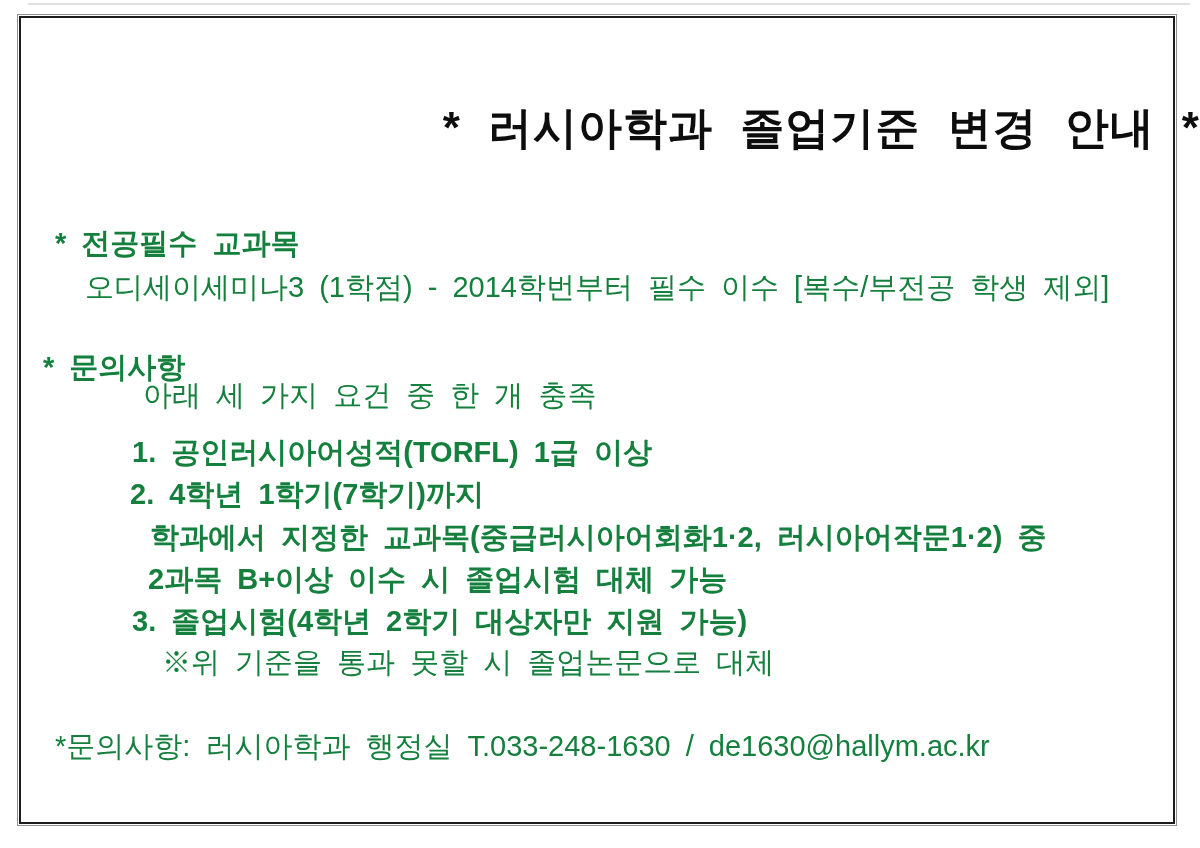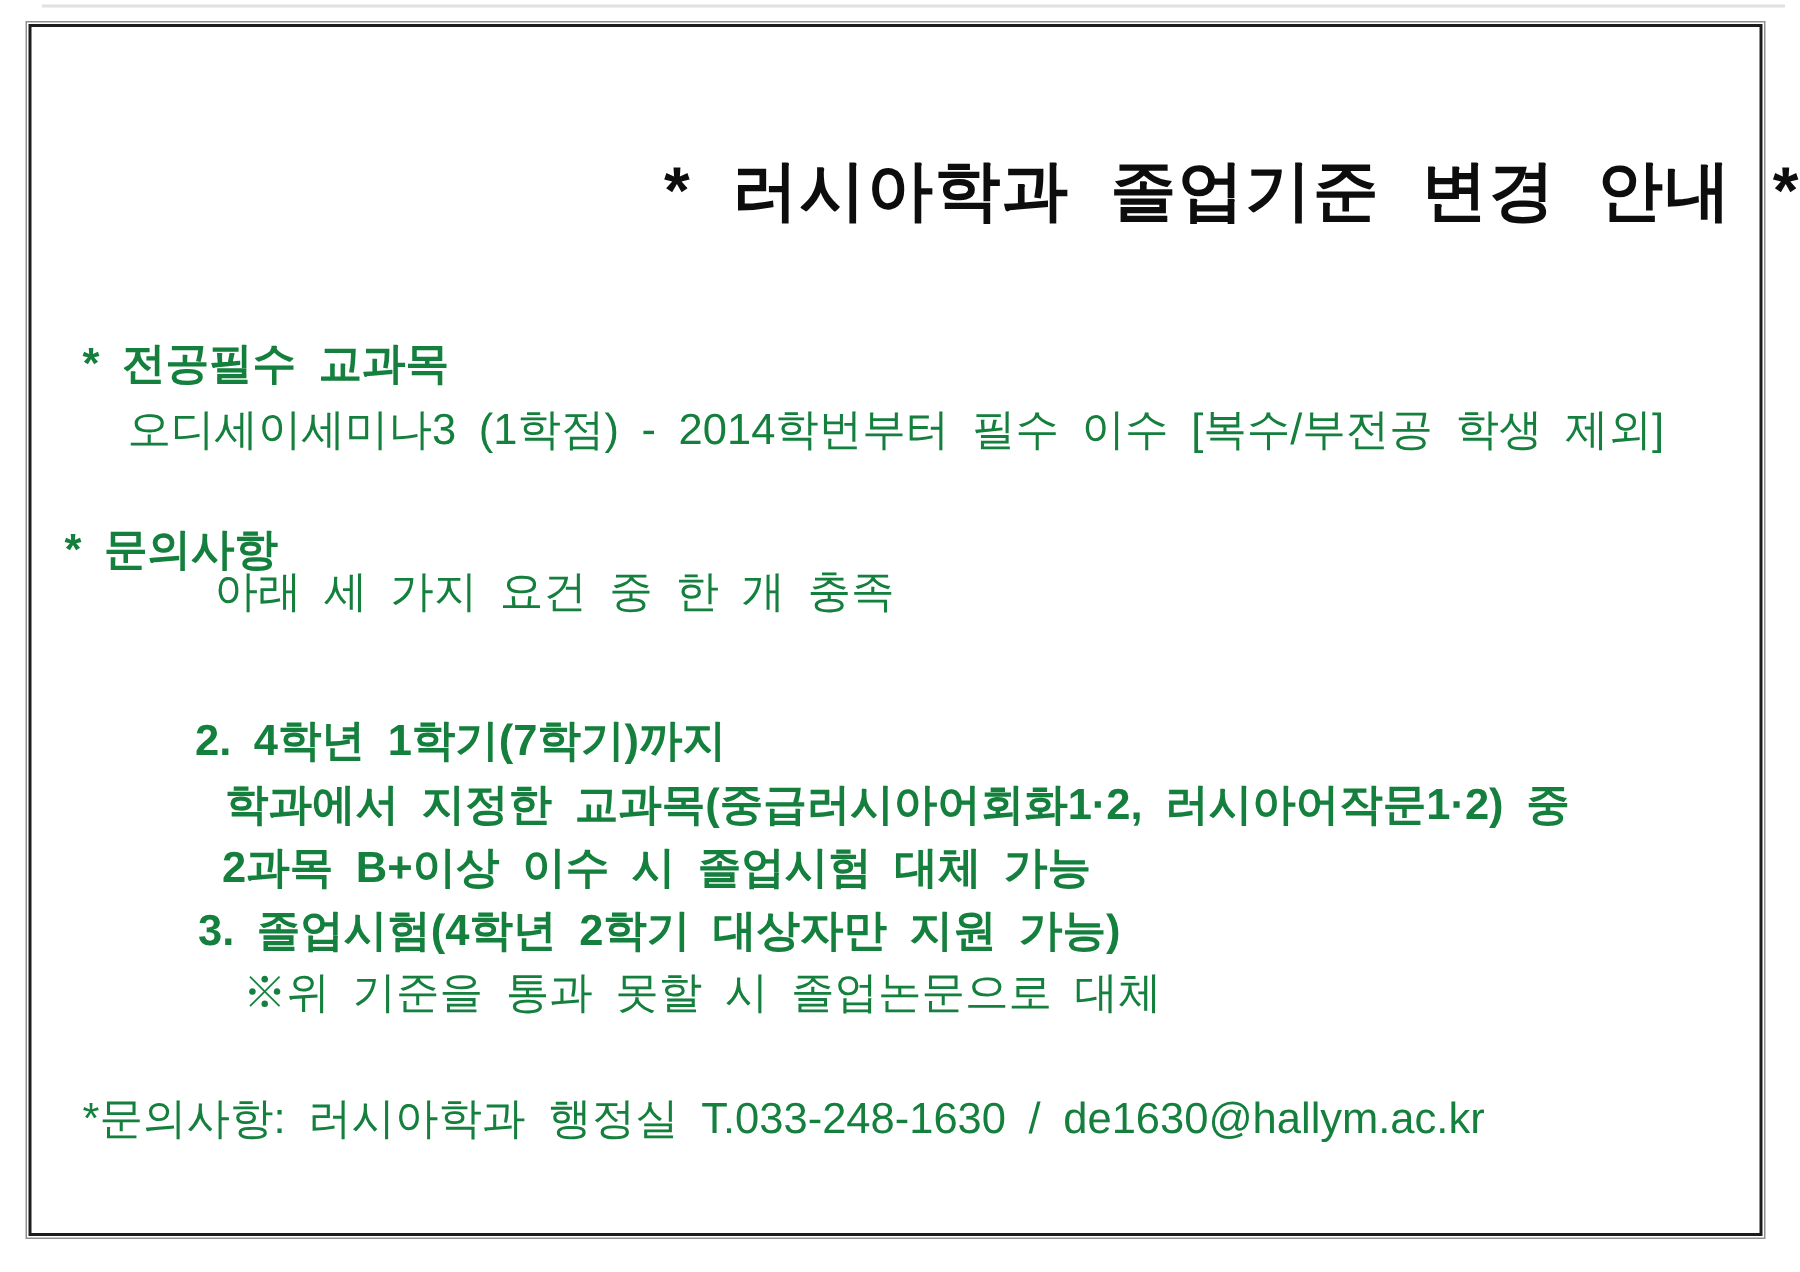--- a/index.html
+++ b/index.html
@@ -85,20 +85,21 @@
   <div class="line title">* 러시아학과 졸업기준 변경 안내 *</div>
 
   <div class="line b" style="left:55px; top:228px;">* 전공필수 교과목</div>
 
   <div class="line" style="left:85px; top:272px;">오디세이세미나3 (1학점) - 2014학번부터 필수 이수 [복수/부전공 학생 제외]</div>
 
   <div class="line b" style="left:43px; top:352px;">* 문의사항</div>
 
   <div class="line" style="left:120px; top:380px;margin-left:23px;">아래 세 가지 요건 중 한 개 충족</div>
 
+  <div class="line b" style="left:132px; top:437px;">1. 공인러시아어성적(TORFL) 1급 이상</div>
 
   <div class="line b" style="left:130px; top:479px;">2. 4학년 1학기(7학기)까지</div>
 
   <div class="line b" style="left:150px; top:522px;">학과에서 지정한 교과목(중급러시아어회화1·2, 러시아어작문1·2) 중</div>
 
   <div class="line b" style="left:148px; top:564px;">2과목 B+이상 이수 시 졸업시험 대체 가능</div>
 
   <div class="line b" style="left:132px; top:606px;">3. 졸업시험(4학년 2학기 대상자만 지원 가능)</div>
 
   <div class="line" style="left:122px; top:647px;margin-left:40px;">※위 기준을 통과 못할 시 졸업논문으로 대체</div>

